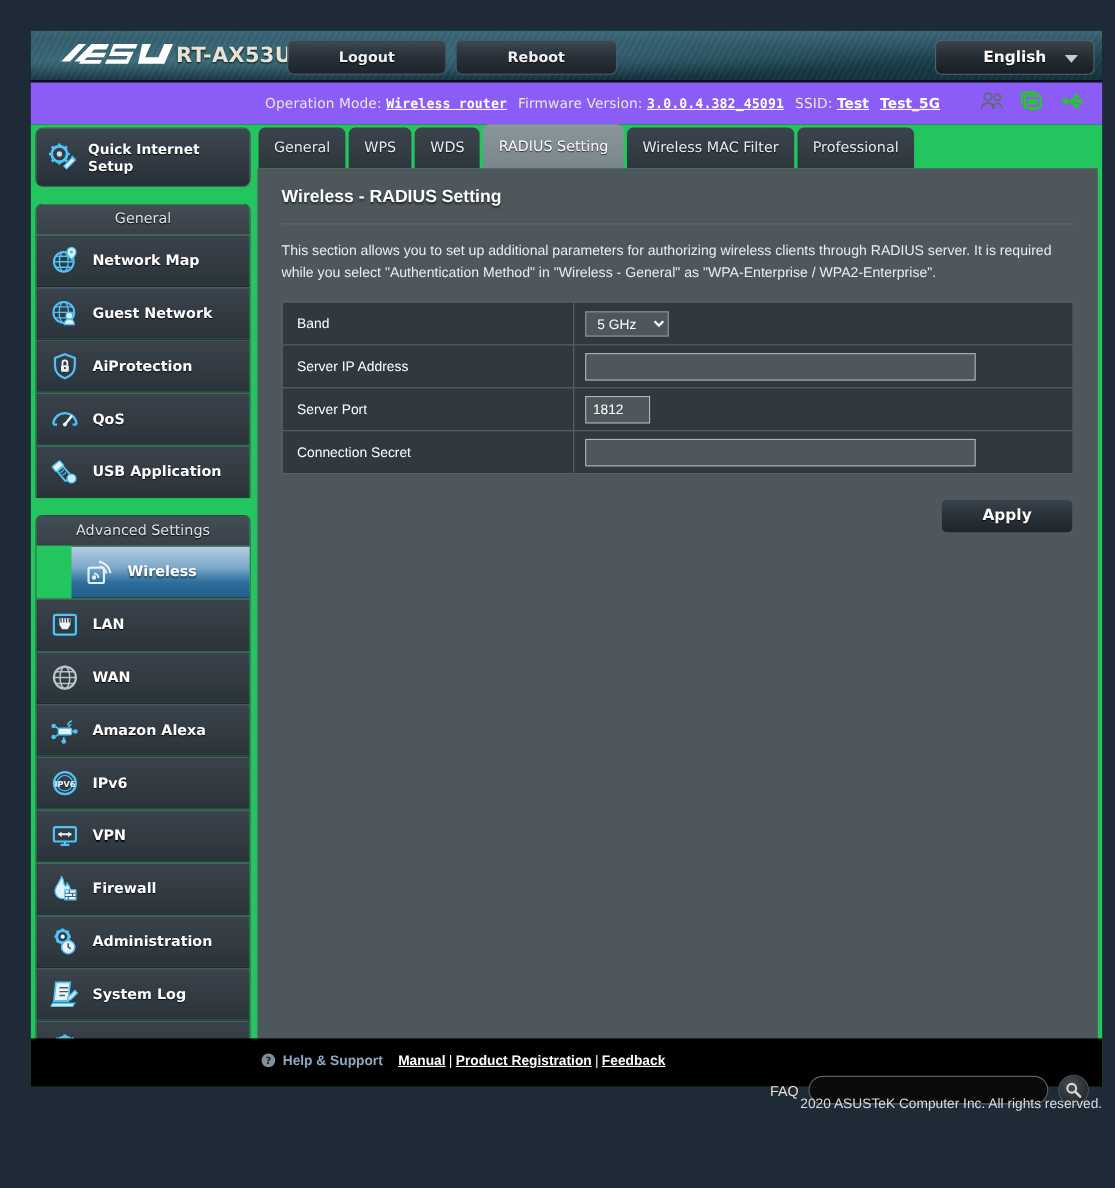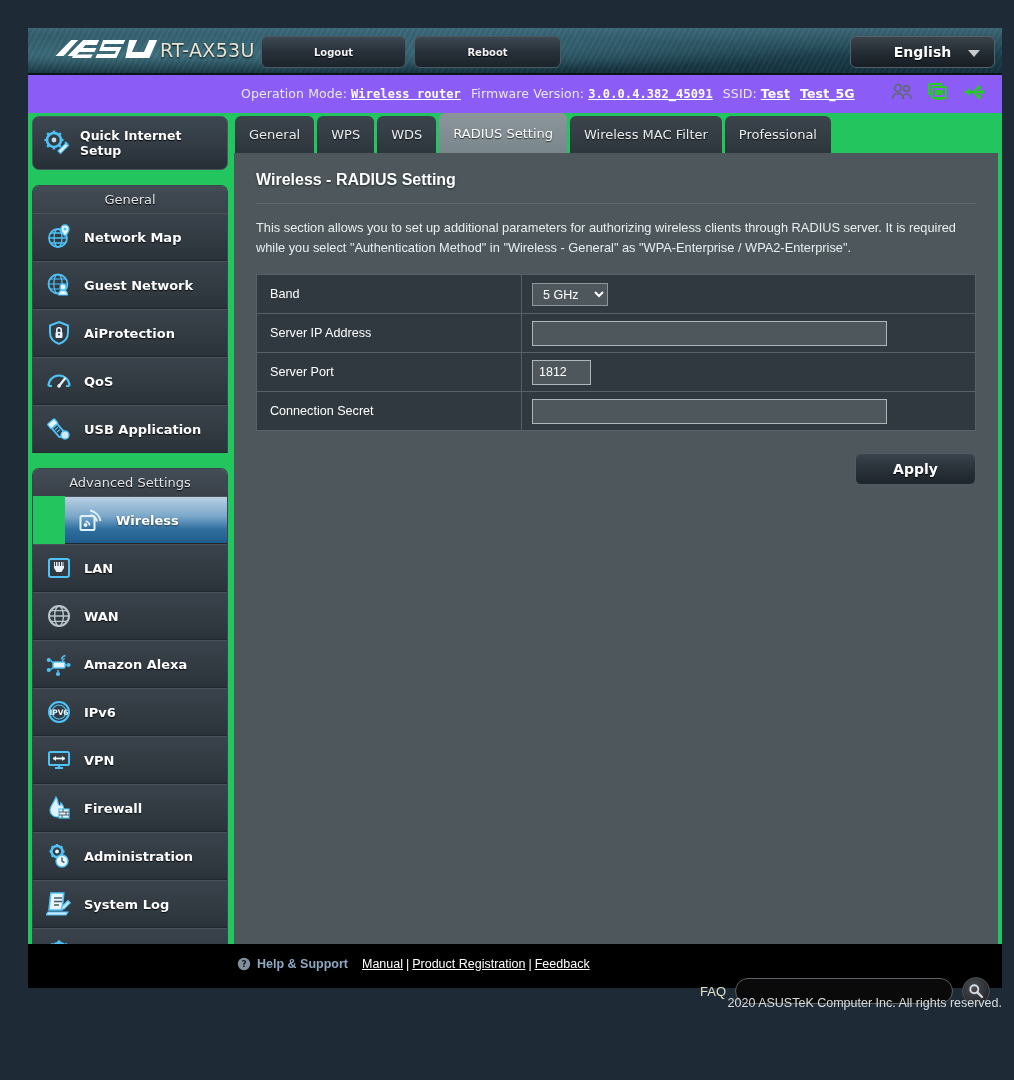--- a/index.html
+++ b/index.html
@@ -52,35 +52,35 @@
     font-style: italic;
     letter-spacing: -1px;
     color: #ffffff;
     text-shadow: 0 1px 2px rgba(0,0,0,.8);
     transform: skewX(-6deg);
   }
   .model-name {
     position: absolute;
     left: 132px; top: 11px;
     font-size: 19px;
-    font-weight: normal;
+    font-weight: bold;
     color: #e8e4d4;
     text-shadow: 0 1px 2px rgba(0,0,0,.9);
     letter-spacing: .3px;
   }
 
   .hdr-btn {
     position: absolute;
     top: 8px;
     height: 32px;
     border-radius: 6px;
     background: linear-gradient(180deg, #3d4850 0%, #28313a 48%, #1c242b 100%);
     border: 1px solid #4d5a63;
     color: #f2f2f2;
-    font-size: 10px;
+    font-size: 13px;
     font-weight: bold;
     display: flex;
     align-items: center;
     justify-content: center;
     cursor: pointer;
     text-shadow: 0 1px 1px #000;
   }
   .hdr-btn.logout { left: 233px; width: 145px; }
   .hdr-btn.reboot { left: 386px; width: 147px; }
 
@@ -371,21 +371,21 @@
     align-items: center;
     gap: 6px;
     font-size: 12.5px;
   }
   .help-label { color: #8fa9c4; font-weight: bold; font-family: "Liberation Sans", sans-serif; }
   .help-links { color: #ffffff; margin-left: 8px; font-family: "Liberation Sans", sans-serif; }
   .help-links a {
     color: #ffffff;
     text-decoration: underline;
     cursor: pointer;
-    font-weight: normal;
+    font-weight: bold;
   }
   .help-links .sep { color: #ffffff; padding: 0 3px; font-weight: normal; }
 
   .faq-block {
     position: absolute;
     right: 12px; top: 9px;
     display: flex;
     align-items: center;
     gap: 9px;
     margin-top: 24px;

